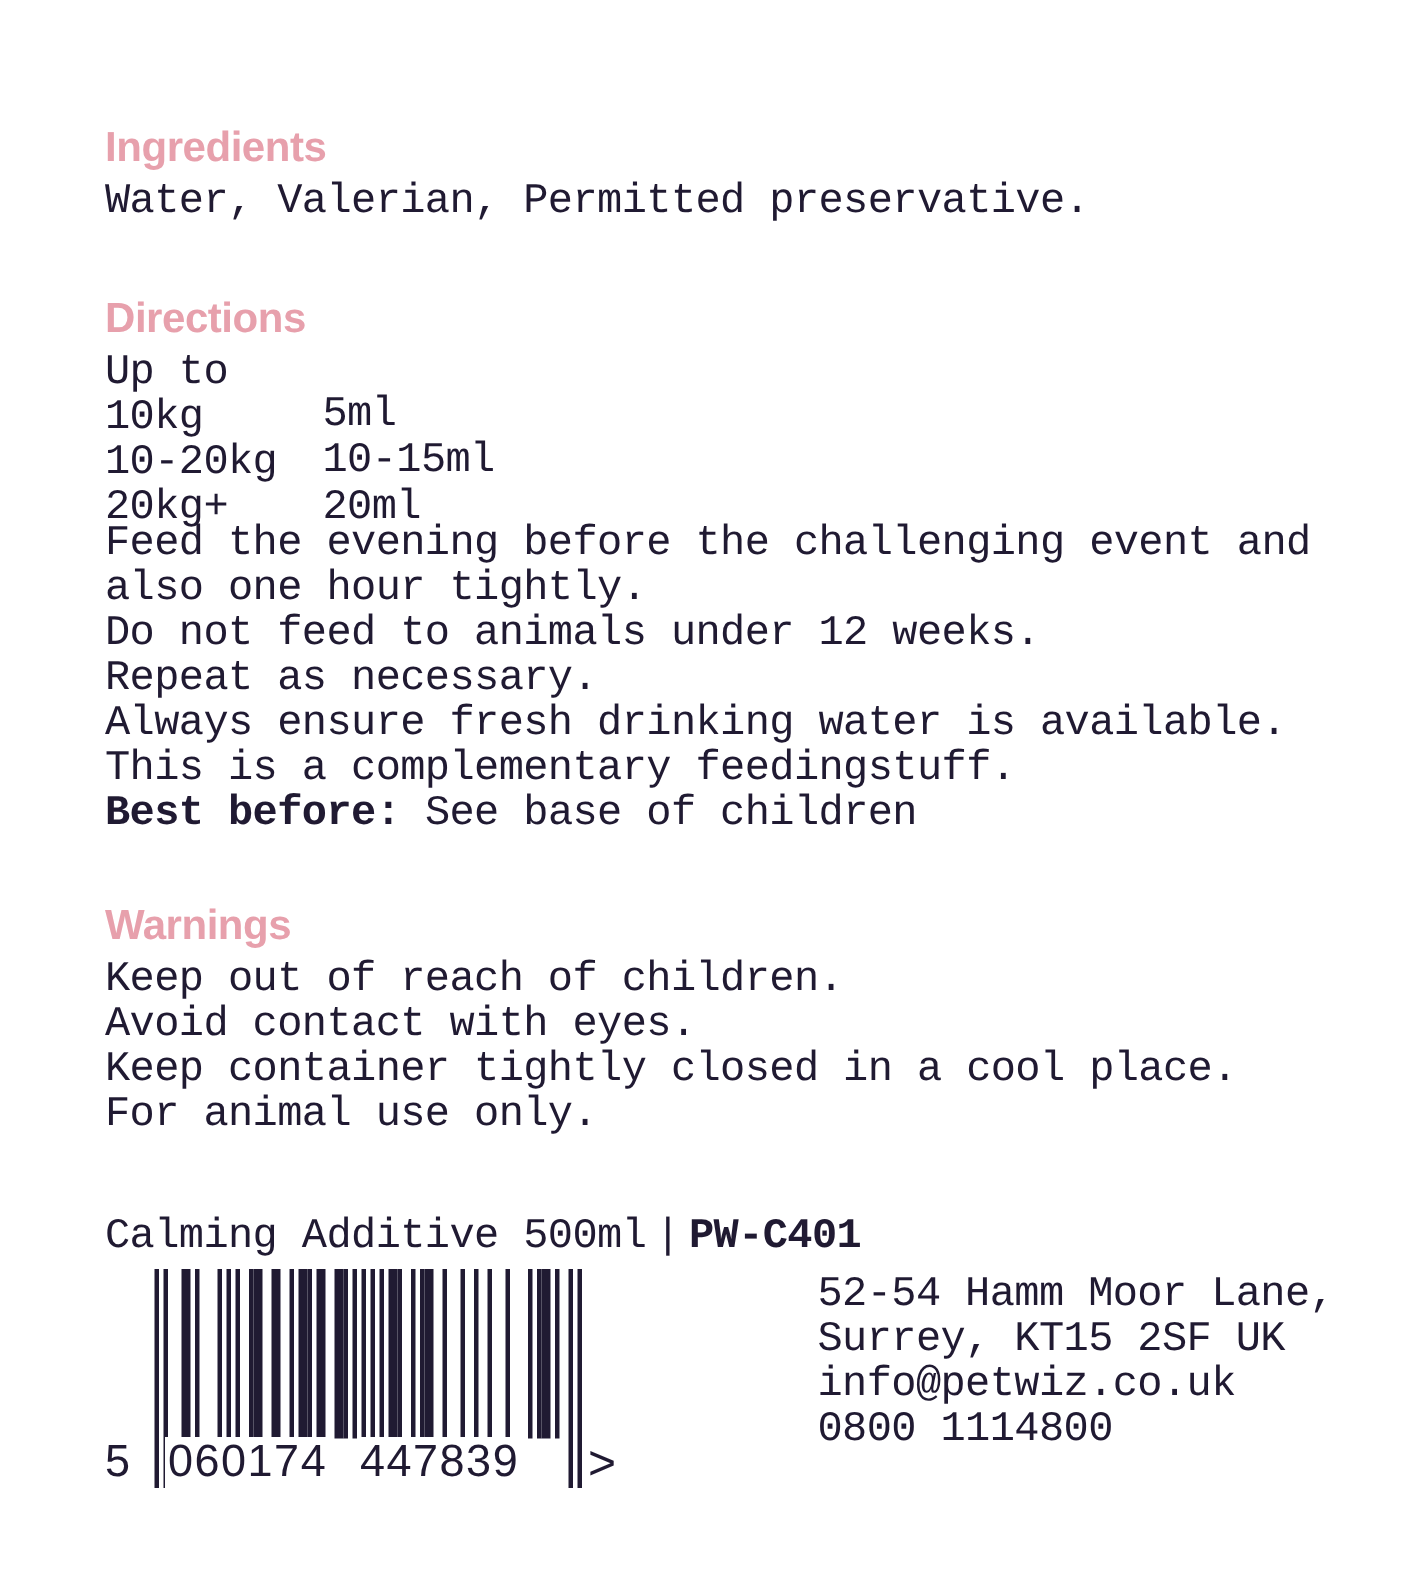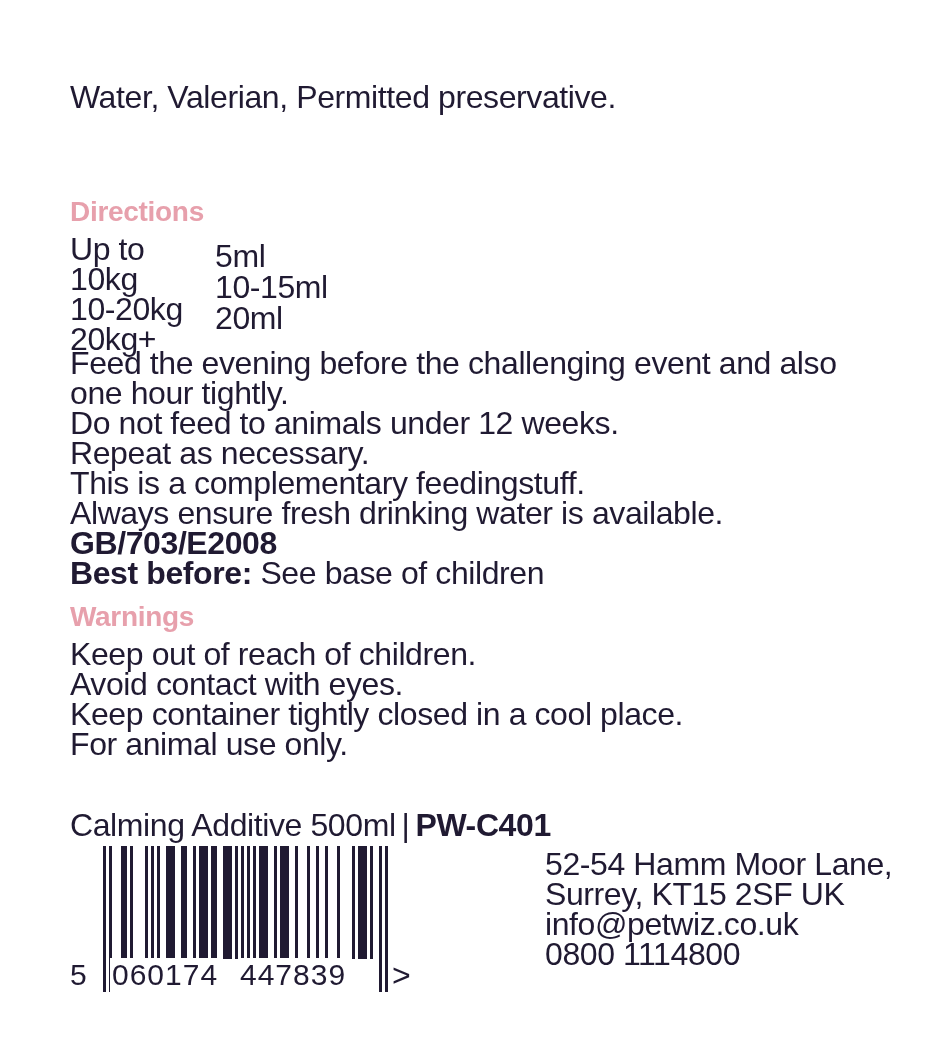--- a/index.html
+++ b/index.html
@@ -18,28 +18,29 @@
   .abs{position:absolute;}
   .section-heading{
     font-size:28px;
     font-weight:bold;
     color:var(--pink);
     line-height:32px;
     letter-spacing:-0.3px;
     margin:0 0 6px 0;
   }
   .body-text{
-    font-size:32px;
+    font-size:28px;
     line-height:30px;
     letter-spacing:-0.4px;
     font-weight:500;
+    font-family:Liberation Mono, monospace;
   }
   .bold{font-weight:bold;}
   
-  .dosage{display:flex;}
+  .dosage{display:flex;align-items:flex-end;}
   .dosage-weights{width:145px;}
   .dosage-doses{padding-top:7px;line-height:31px;}
   
   .barcode-wrap{left:70px;top:846px;width:370px;height:152px;}
   .barcode-bars{
     position:absolute;left:33px;top:0;
     display:flex;align-items:flex-start;
   }
   .bc-module{width:3px;height:113px;}
   .bc-module.tall{height:146px;}
@@ -58,20 +59,21 @@
   .bc-gt{left:320px;font-size:32px;}
   
   .contact{left:545px;top:810px;margin-top:39px;}
   .product-line{left:70px;top:810px;}
   .sep{margin:0 6px;}
 </style>
 </head>
 <body>
 
 <section class="abs" style="left:70px;top:82px;">
+  <h2 class="section-heading">Ingredients</h2>
   <div class="body-text">Water, Valerian, Permitted preservative.</div>
 </section>
 
 <section class="abs" style="left:70px;top:196px;">
   <h2 class="section-heading">Directions</h2>
   <div class="dosage body-text">
     <div class="dosage-weights">
       <div>Up to 10kg</div>
       <div>10-20kg</div>
       <div>20kg+</div>
@@ -81,23 +83,22 @@
       <div>10-15ml</div>
       <div>20ml</div>
     </div>
   </div>
 </section>
 
 <section class="abs body-text" style="left:70px;top:348px;width:820px;">
   <div>Feed the evening before the challenging event and also one hour tightly.</div>
   <div>Do not feed to animals under 12 weeks.</div>
   <div>Repeat as necessary.</div>
+  <div>Always ensure fresh drinking water is available.</div>
   <div>This is a complementary feedingstuff.</div>
-  <div>Always ensure fresh drinking water is available.</div>
-  <div class="bold">GB/703/E2008</div>
   <div><span class="bold">Best before:</span> <span>See base of children</span></div>
 </section>
 
 <section class="abs" style="left:70px;top:601px;">
   <h2 class="section-heading">Warnings</h2>
   <div class="body-text">
     <div>Keep out of reach of children.</div>
     <div>Avoid contact with eyes.</div>
     <div>Keep container tightly closed in a cool place.</div>
     <div>For animal use only.</div>

